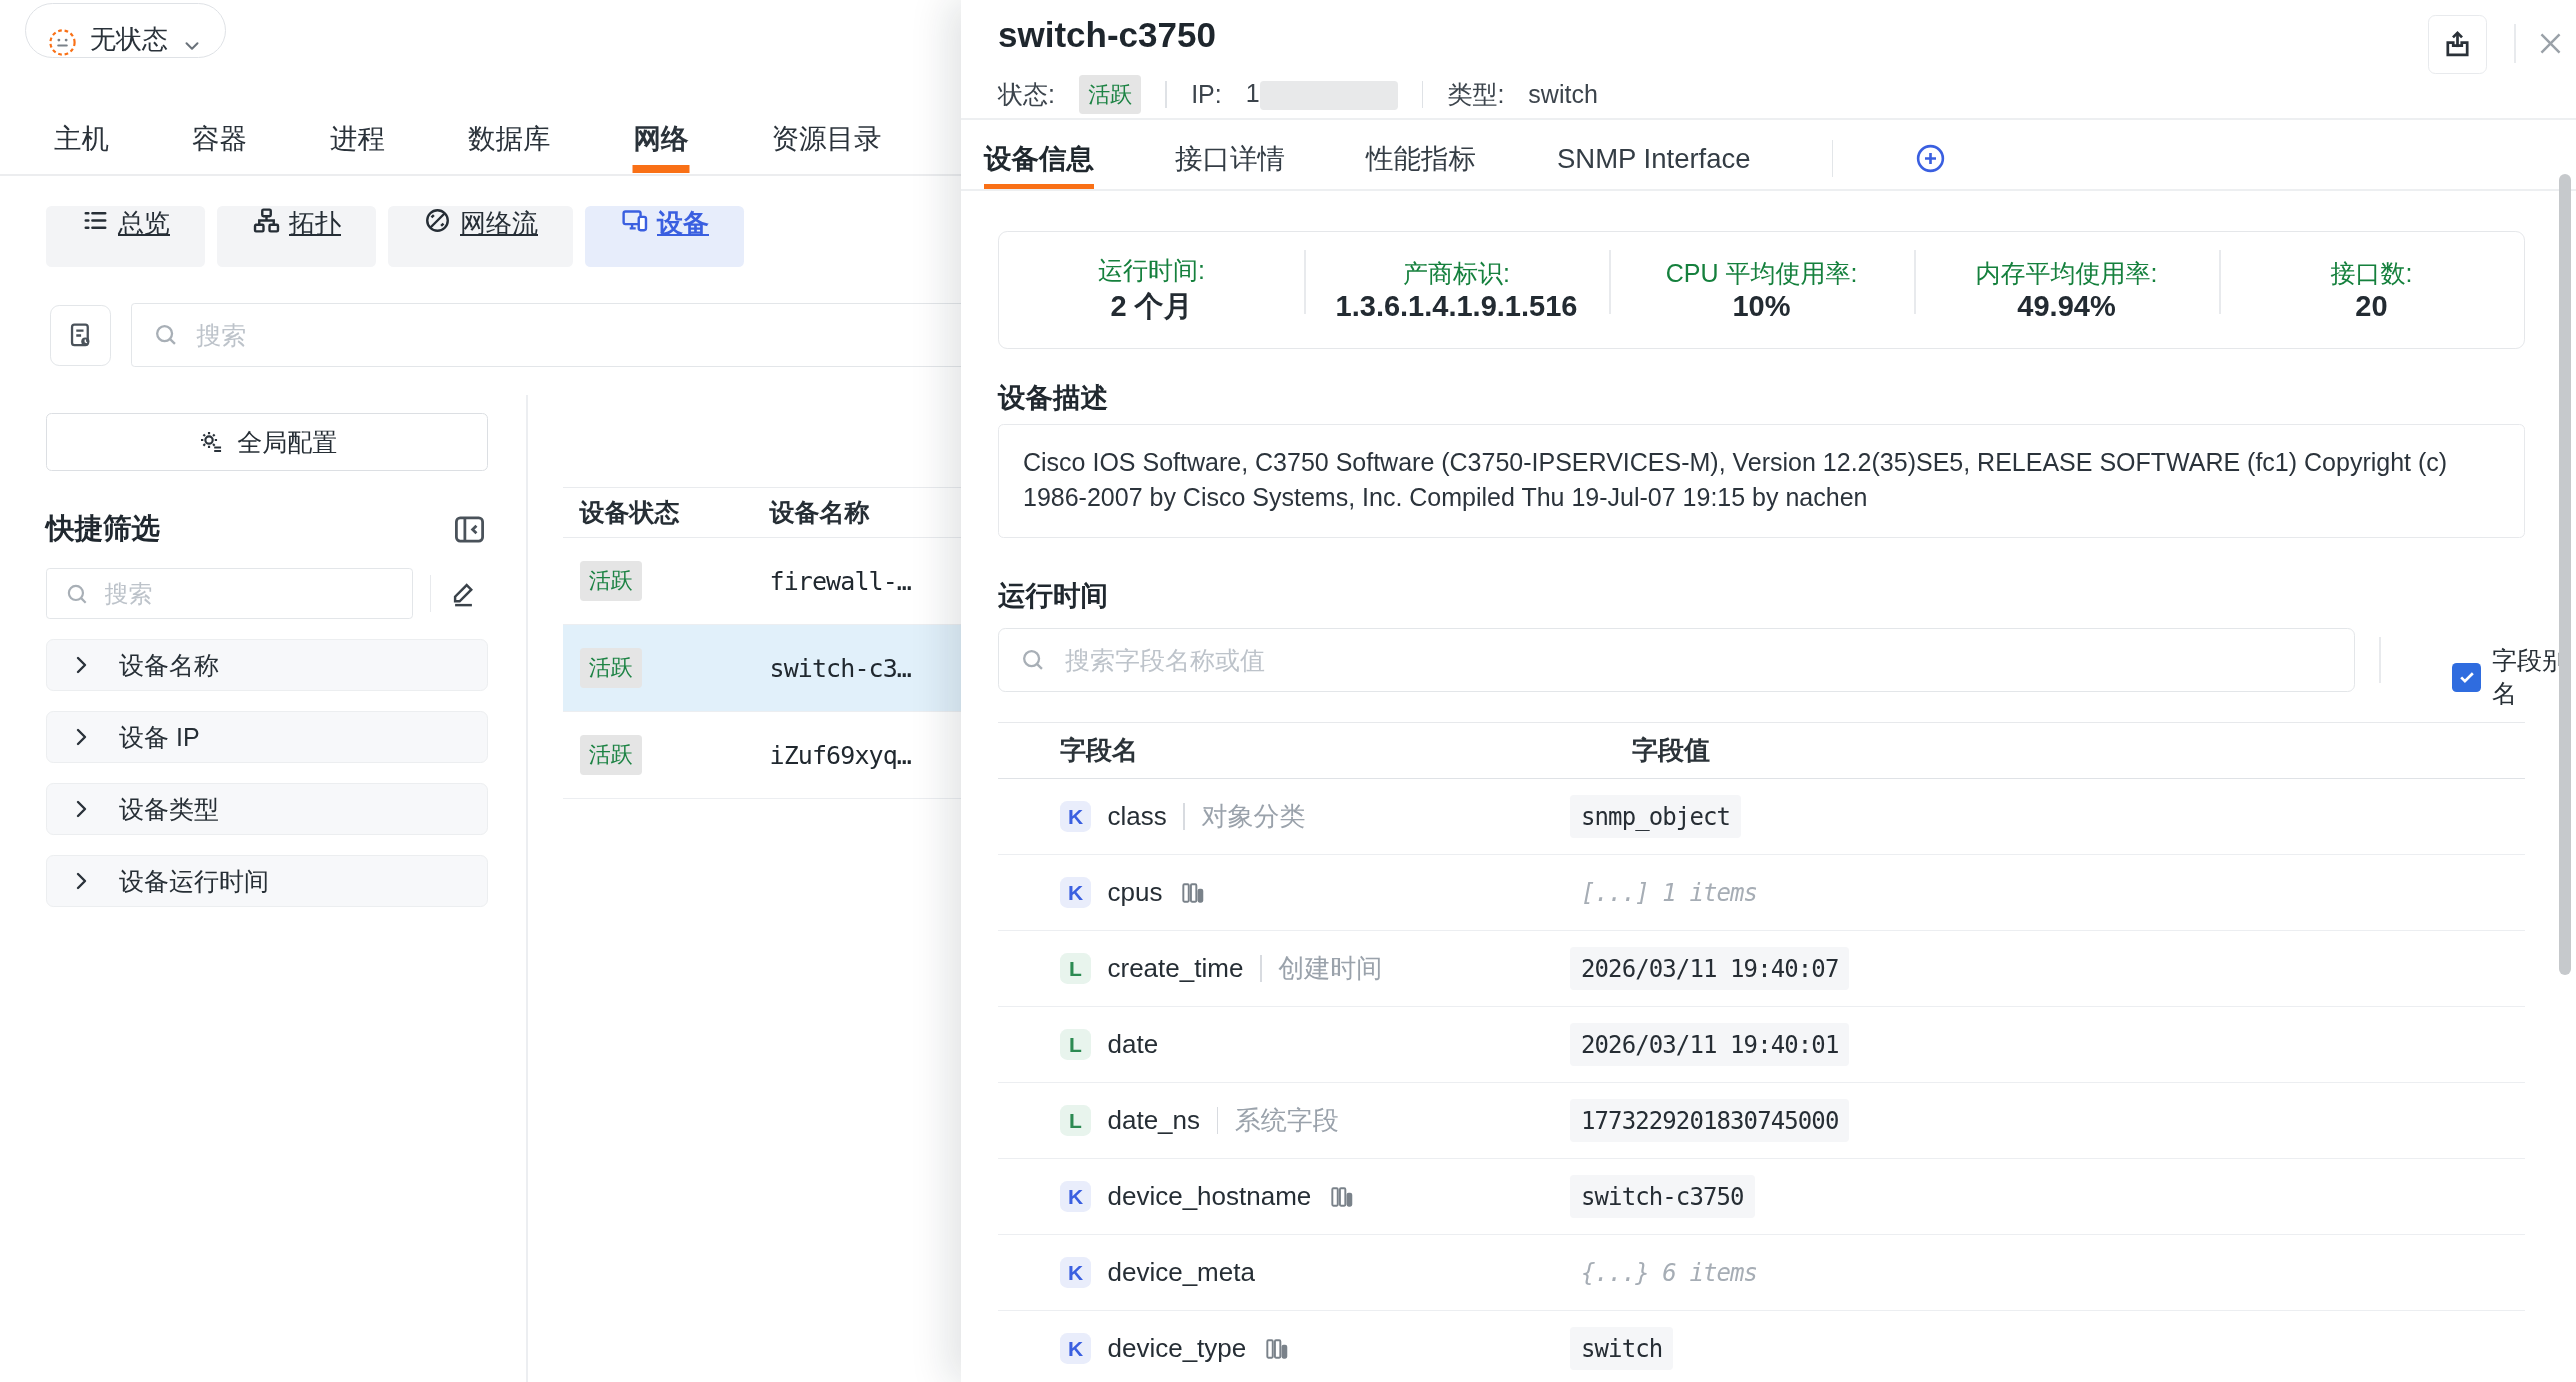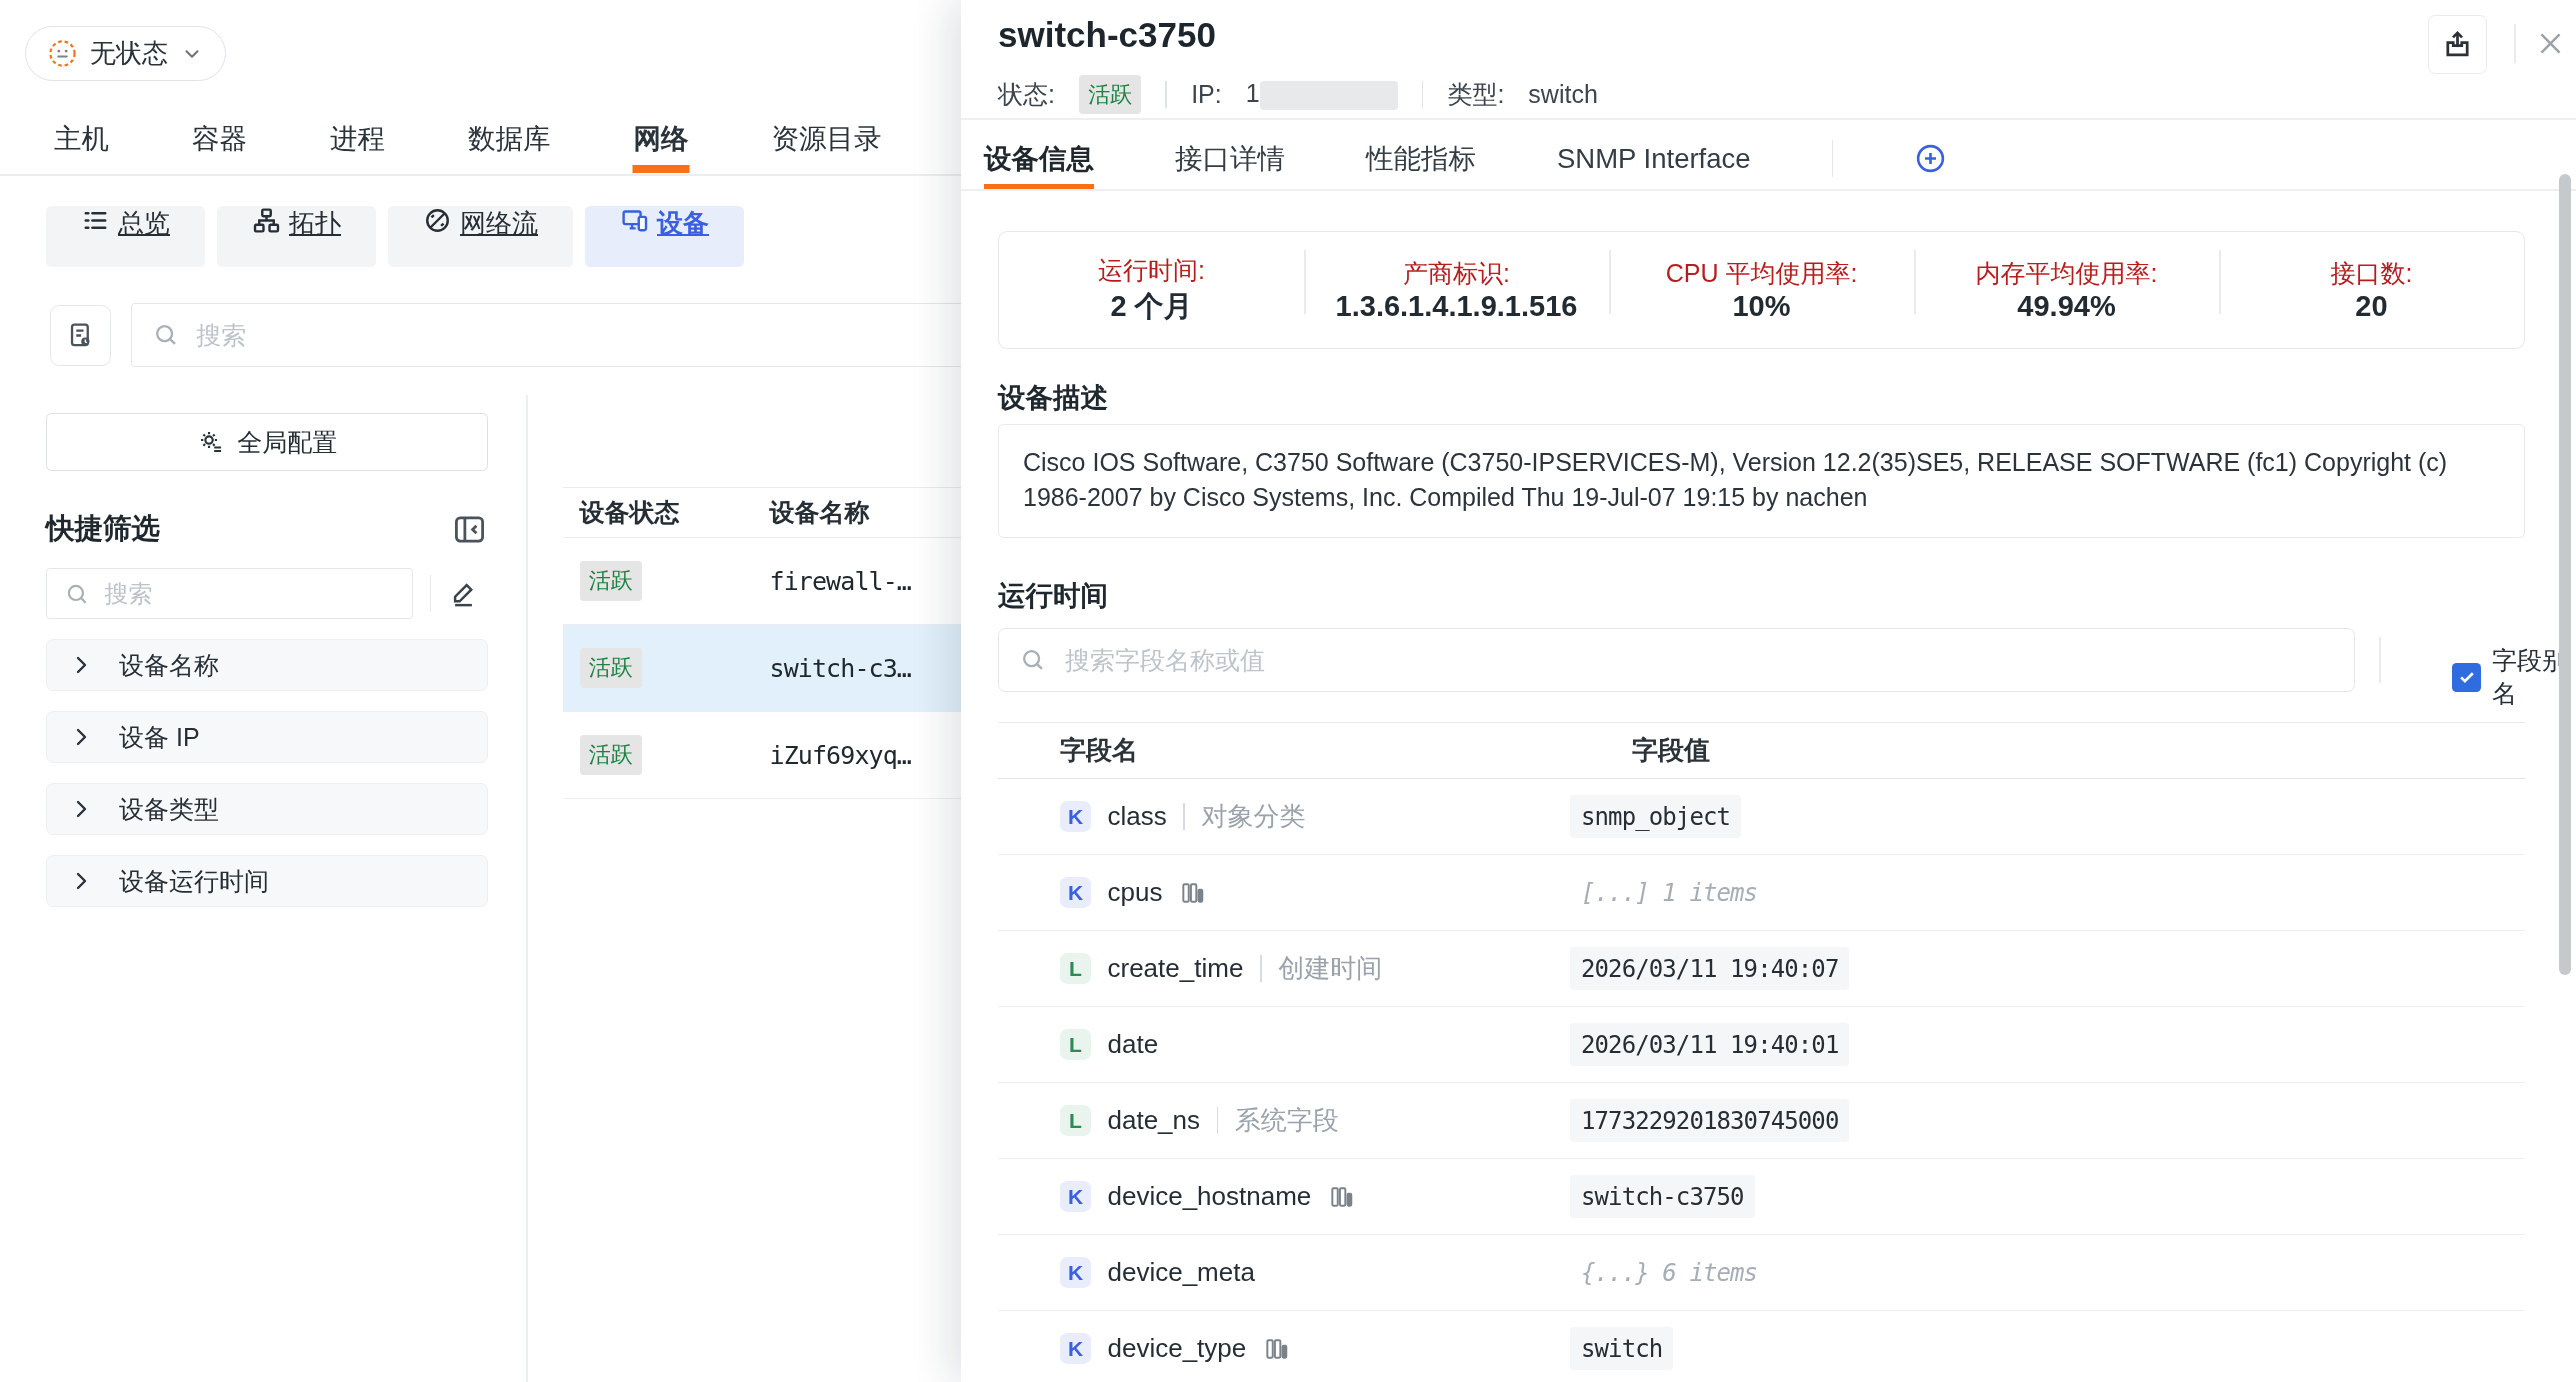--- a/index.html
+++ b/index.html
@@ -1,22 +1,22 @@
 <!DOCTYPE html>
 <html style="font-size:14.7px"><head>
 <meta charset="utf-8">
 <style>
   html,body{margin:0;padding:0;background:#fff;}
   .stage{position:relative;width:2576px;height:1383px;overflow:hidden;background:#fff;
          font-family:"Liberation Sans","DejaVu Sans",sans-serif;color:#232b33;}
   svg{display:block;}
 
   
-  .pill{position:absolute;left:25px;top:26px;height:53px;border:1.8px solid #dfe2e6;border-radius:29px;
-        display:flex;align-items:center;gap:13px;padding:0 22px;background:#fff;cursor:pointer;}
+  .pill{position:absolute;left:25px;top:3px;height:53px;border:1.8px solid #dfe2e6;border-radius:29px;
+        display:flex;align-items:flex-end;gap:13px;padding:0 22px;background:#fff;cursor:pointer;}
   .pill-label{font-size:26px;color:#2a323a;}
 
   
   .nav-tabs{position:absolute;left:54px;top:115px;display:flex;gap:83px;height:48px;align-items:center;}
   .nav-tab{position:relative;font-size:27.5px;color:#2a323a;cursor:pointer;white-space:nowrap;}
   .nav-tab.active{font-weight:700;}
   .nav-tab.active::after{content:'';position:absolute;left:50%;transform:translateX(-50%);
         bottom:-15.6px;width:57px;height:7.3px;background:#f97016;}
   .nav-border{position:absolute;left:0;top:174px;width:2576px;height:1.8px;background:#ecedef;}
 
@@ -91,21 +91,21 @@
   .d-tab.active{font-weight:700;color:#20282e;}
   .d-tab.active::after{content:'';position:absolute;left:0;bottom:-2.8px;width:100%;height:6.4px;background:#f97016;}
   .d-tab-sep{width:1.8px;height:37px;background:#e3e6e9;}
   .d-plus{color:#3a5fe0;cursor:pointer;}
   .d-tabs-border{position:absolute;left:0;top:189px;width:100%;height:1.8px;background:#edeff1;}
 
   .stats-card{position:absolute;left:37px;top:231px;width:1527px;height:118px;border:1.8px solid #e5e7ea;
         border-radius:9.2px;display:flex;align-items:center;box-sizing:border-box;}
   .stat{flex:1;text-align:center;position:relative;}
   .stat + .stat::before{content:'';position:absolute;left:0;top:-7.3px;height:64px;width:1.8px;background:#e8eaed;}
-  .stat-label{font-size:25px;color:#b91c1c;}
+  .stat-label{font-size:25px;color:#15803d;}
   .stat-value{font-size:29px;font-weight:700;color:#232b32;}
 
   .sec-head{position:absolute;left:37px;font-size:27.5px;font-weight:700;color:#20282f;}
   .desc-box{position:absolute;left:37px;top:424px;width:1527px;height:114px;border:1.8px solid #e7e9ec;
         border-radius:5.5px;padding:20px 24px;font-size:25px;line-height:1.38;color:#2b333b;box-sizing:border-box;}
 
   .attr-search{position:absolute;left:37px;top:628px;width:1357px;height:64px;border:1.8px solid #e3e6e9;
         border-radius:7.3px;display:flex;align-items:center;gap:16.5px;padding:0 20px;box-sizing:border-box;}
   .attr-search input{border:none;outline:none;font-size:25px;flex:1;
         font-family:"Liberation Sans","DejaVu Sans",sans-serif;}

